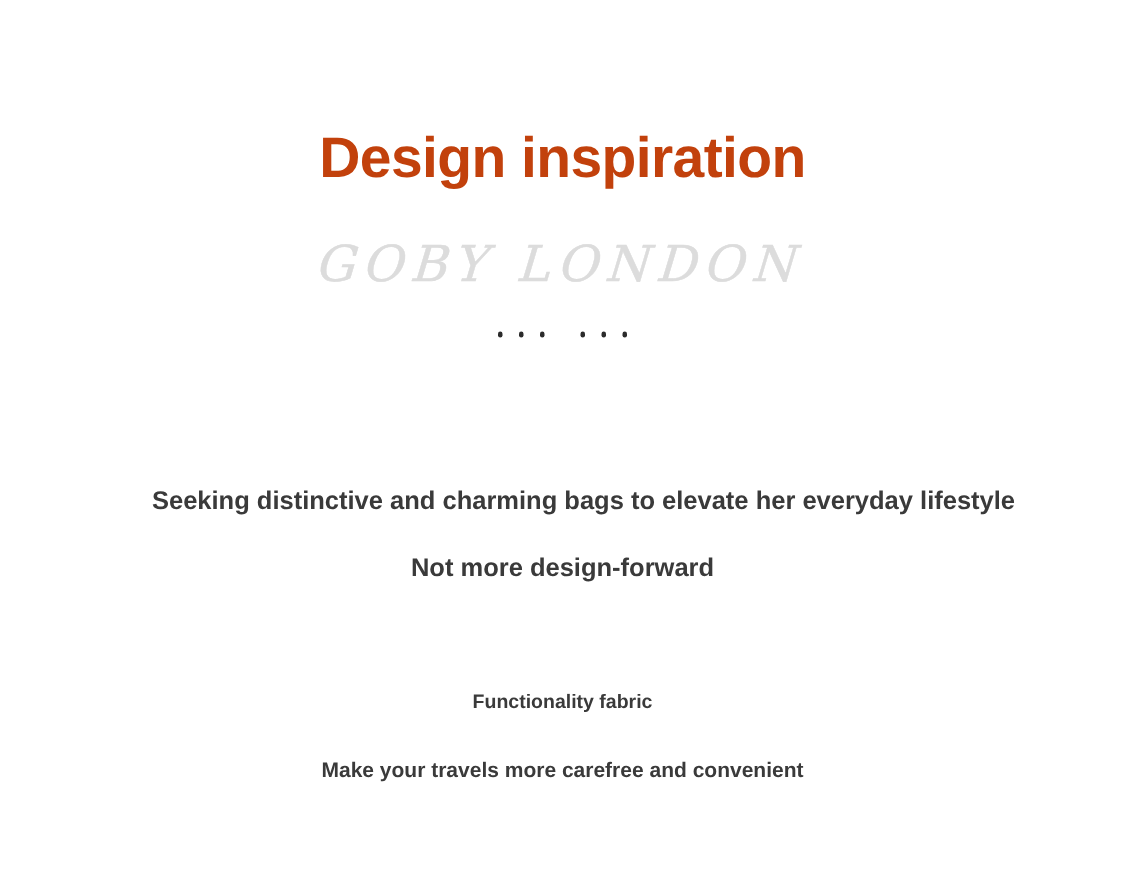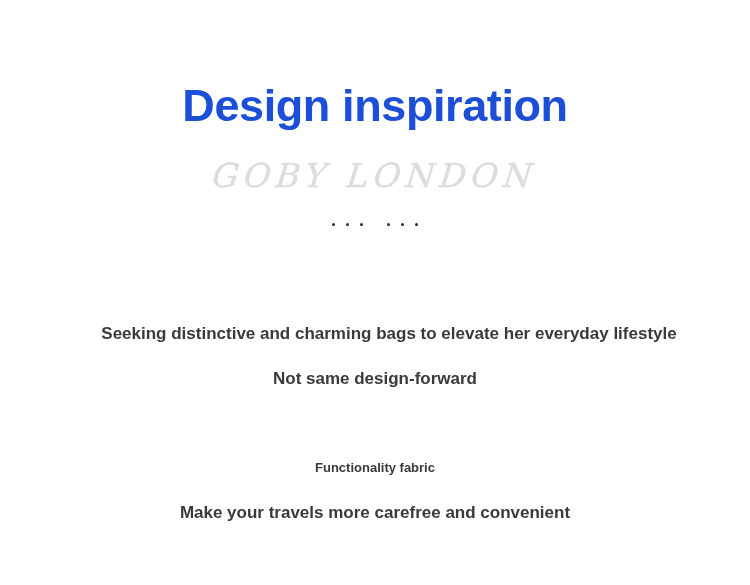--- a/index.html
+++ b/index.html
@@ -27,23 +27,23 @@
     position: absolute;
     left: 0;
     width: 750px;
     text-align: center;
     white-space: nowrap;
   }
 
   
   .title {
     top: 83px;
-    font-size: 45px;
+    font-size: 38px;
     font-weight: bold;
-    color: #1d4ed8;
+    color: #c2410c;
     letter-spacing: -0.4px;
     line-height: 46px;
   }
 
   
   .brand {
     top: 155px;
     font-family: "DejaVu Serif", serif;
     font-size: 33px;
     font-style: italic;
@@ -111,21 +111,21 @@
   }
   .line-4 {
     top: 457px;
     font-size: 13px;
     font-weight: bold;
     color: #3a3a3a;
     line-height: 22px;
   }
   .line-5 {
     top: 504px;
-    font-size: 17px;
+    font-size: 14px;
     font-weight: bold;
     color: #3a3a3a;
     line-height: 18px;
   }
 </style>
 </head>
 <body>
 
 <div class="page">
 
@@ -143,20 +143,20 @@
     <span class="dot-group">
       <span class="dot"></span>
       <span class="dot"></span>
       <span class="dot"></span>
     </span>
   </div>
 
 
   <div class="block line-2">Seeking distinctive and charming bags to elevate her everyday lifestyle</div>
 
-  <div class="block line-3">Not same design-forward</div>
+  <div class="block line-3">Not more design-forward</div>
 
 
   <div class="block line-4">Functionality fabric</div>
 
   <div class="block line-5">Make your travels more carefree and convenient</div>
 
 </div>
 
 </body></html>

